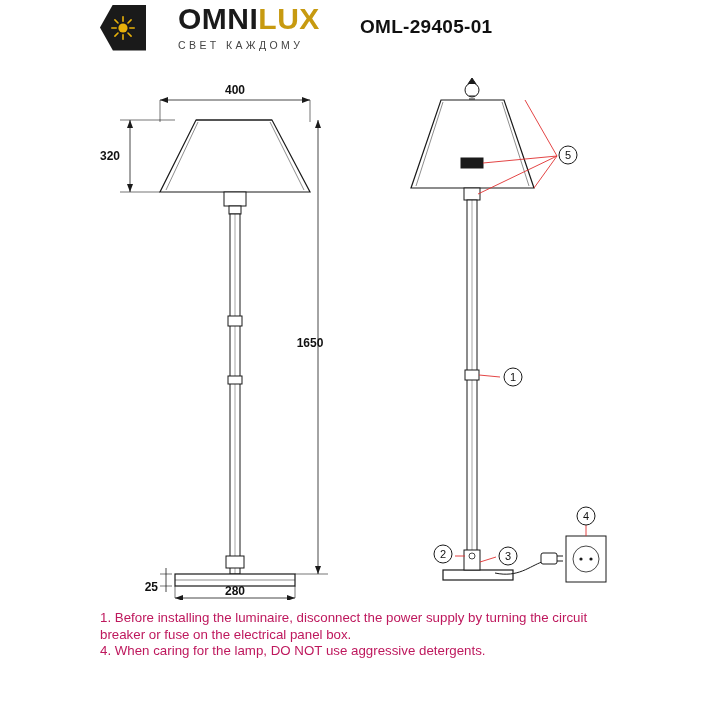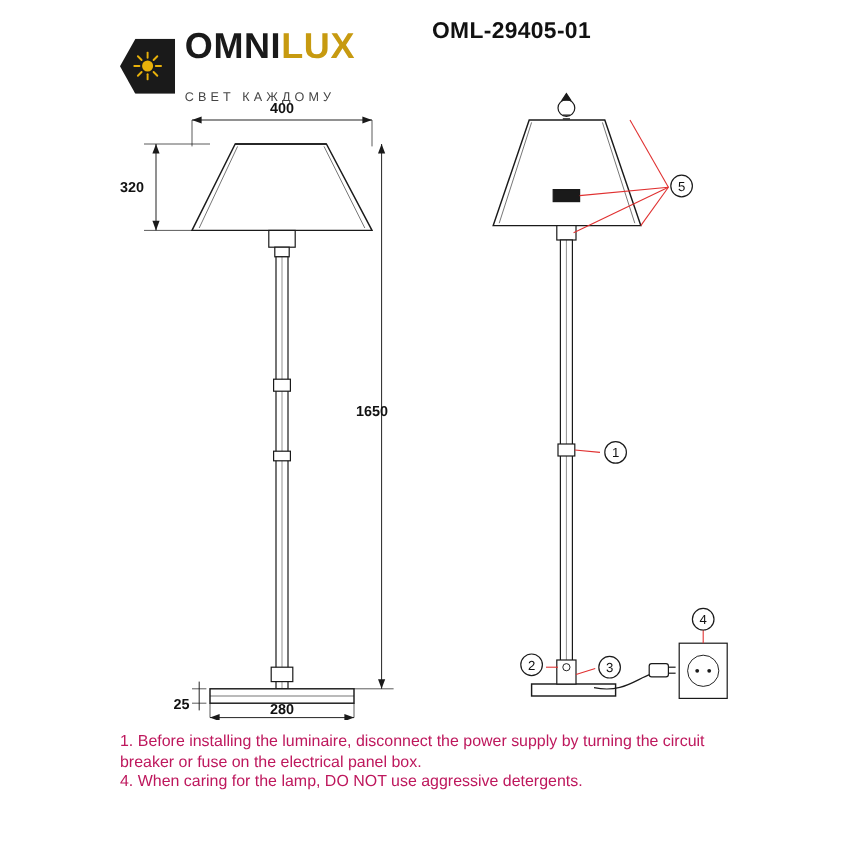--- a/index.html
+++ b/index.html
@@ -25,23 +25,24 @@
   .header {
     position: absolute;
     left: 0;
     top: 0;
     width: 720px;
     height: 72px;
   }
   .logo-wrap {
     position: absolute;
     left: 100px;
-    top: 24px;
+    top: 4px;
     display: flex;
-    align-items: center;
+    align-items: flex-end;
+    gap: 24px;
   }
   .logo-mark {
     position: relative;
     width: 46px;
     height: 46px;
     margin-right: 8px;
   }
   .logo-mark .blk {
     position: absolute;
     left: 0; top: 0;
@@ -62,21 +63,21 @@
     line-height: 1;
   }
   .logo-words {
     font-size: 30px;
     font-weight: bold;
     letter-spacing: 0.5px;
   }
   .logo-omni { color: #1a1a1a; }
   .logo-lux { color: #c79a10; }
   .logo-tag {
-    margin-top: 22px;
+    margin-top: 6px;
     font-size: 10.5px;
     letter-spacing: 3.4px;
     color: #444444;
   }
   .model-code {
     position: absolute;
     left: 360px;
     top: 16px;
     font-size: 19px;
     font-weight: bold;

